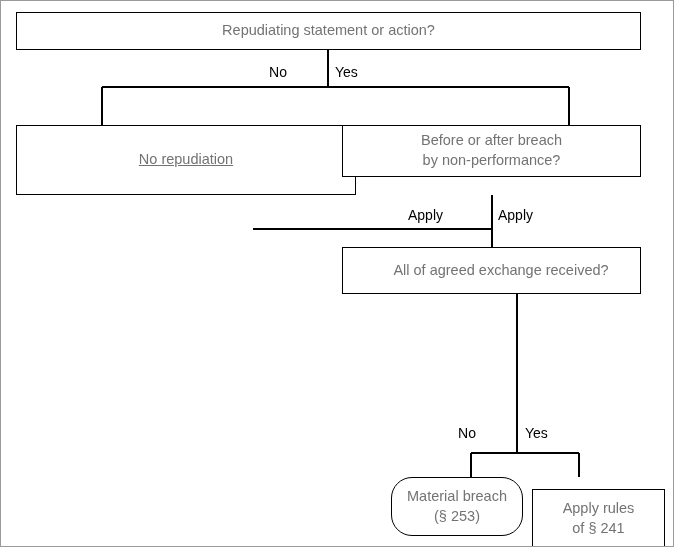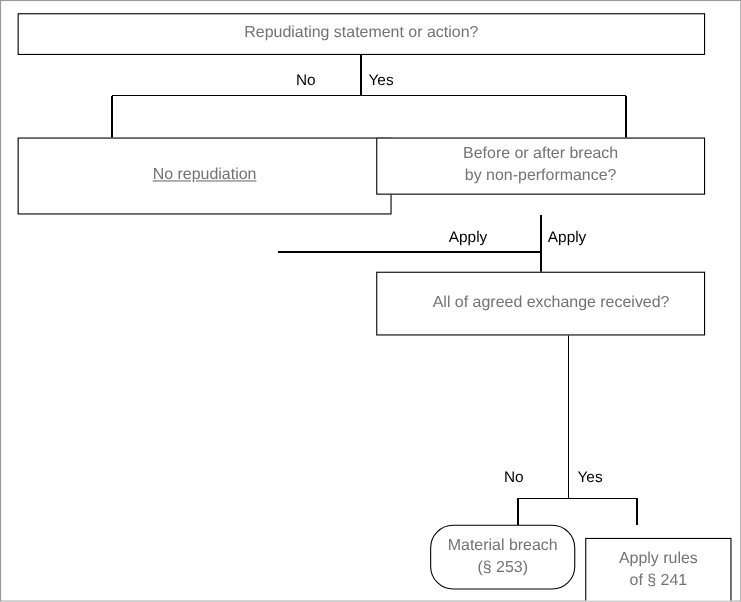--- a/index.html
+++ b/index.html
@@ -79,21 +79,21 @@
       <polyline points="470,452 578,452" class="connector-line" stroke="#000000"></polyline>
       <polyline points="470,452 470,476" class="connector-line" stroke="#000000"></polyline>
       <polyline points="578,452 578,476" class="connector-line" stroke="#000000"></polyline>
     </svg>
 
   <div id="node-layer">
       <div class="node" style="left: 15px; top: 11px; width: 625px; height: 38px;">Repudiating statement or action?</div>
       <div class="node" style="left: 15px; top: 124px; width: 340px; height: 70px; text-decoration: underline;">No repudiation</div>
       <div class="node" style="left: 341px; top: 124px; width: 299px; height: 52px;">Before or after breach
 by non-performance?</div>
-      <div class="node" style="left: 341px; top: 246px; width: 299px; height: 58px; padding-left: 19px;">All of agreed exchange received?</div>
+      <div class="node" style="left: 341px; top: 246px; width: 299px; height: 47px; padding-left: 19px;">All of agreed exchange received?</div>
       <div class="node" style="left: 390px; top: 476px; width: 132px; height: 59px; border-radius: 21px;">Material breach
 (§ 253)</div>
       <div class="node" style="left: 531px; top: 488px; width: 133px; height: 59px;">Apply rules
 of § 241</div>
     </div>
   <div id="label-layer">
       <span class="edge-label right-align" style="top: 64px; left: 0px; width: 286px;">No</span>
       <span class="edge-label" style="top: 64px; left: 334px;">Yes</span>
       <span class="edge-label right-align" style="top: 207px; left: 0px; width: 442px;">Apply</span>
       <span class="edge-label" style="top: 207px; left: 497px;">Apply</span>

